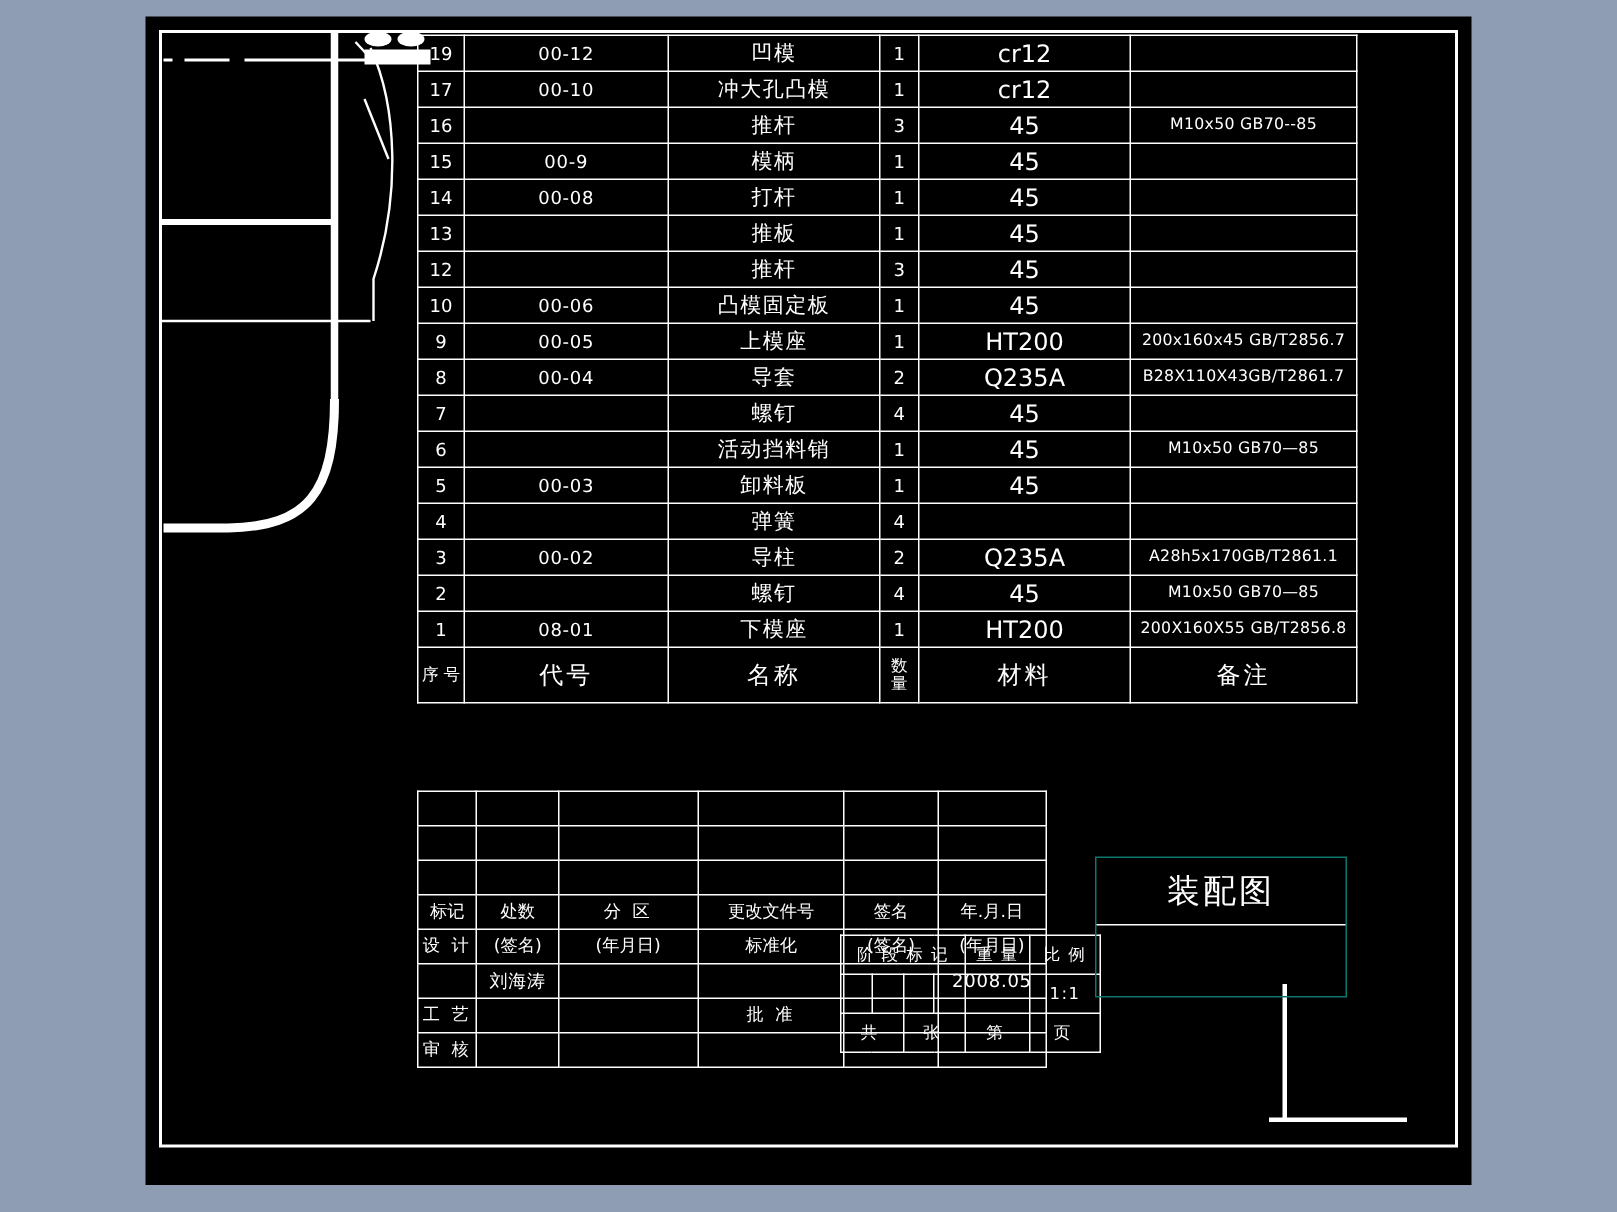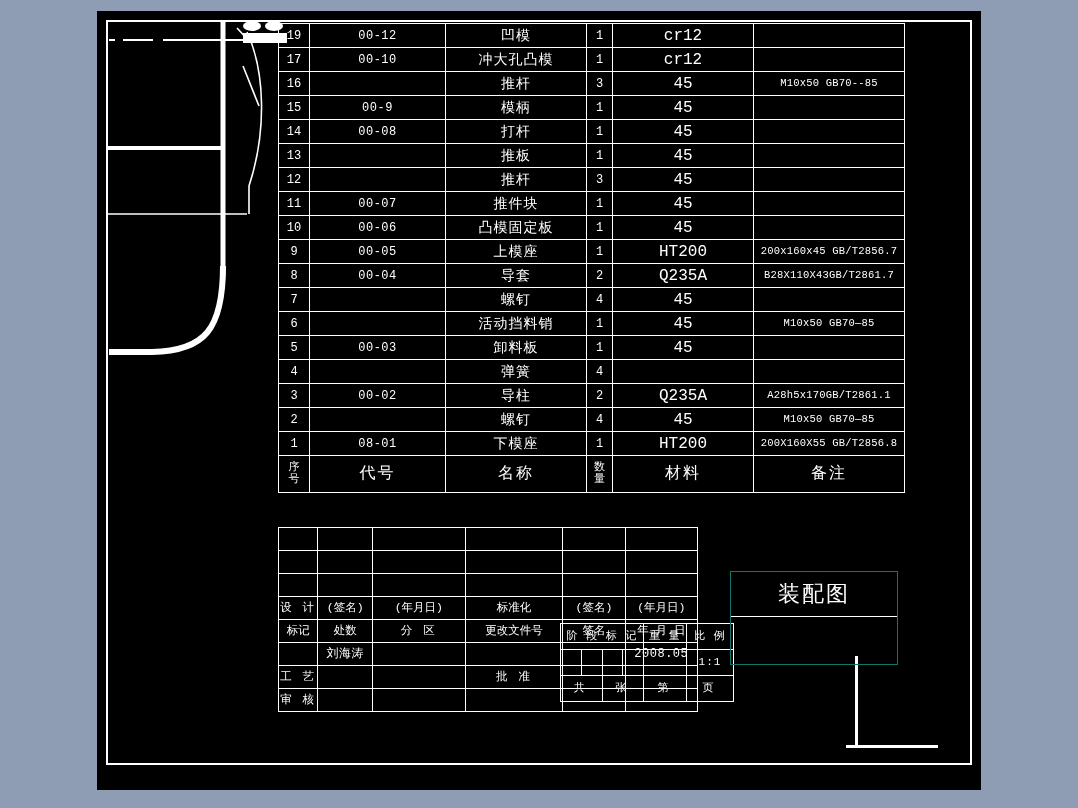--- a/index.html
+++ b/index.html
@@ -10,21 +10,20 @@
     height: 808px;
     overflow: hidden;
     font-family: "DejaVu Sans", "Liberation Sans", sans-serif;
   }
 
   #root {
     position: relative;
     width: 1078px;
     height: 808px;
     background: #8e9cb4;
-    font-family: Liberation Mono, monospace;
   }
 
   
   .canvas {
     position: absolute;
     left: 97px;
     top: 11px;
     width: 884px;
     height: 779px;
     background: #000000;
@@ -268,28 +267,20 @@
         </tr>
         <tr>
           <td class="c-no">12</td>
           <td class="c-code"></td>
           <td class="c-name">推杆</td>
           <td class="c-qty">3</td>
           <td class="c-mat">45</td>
           <td class="c-rem"></td>
         </tr>
         <tr>
-          <td class="c-no">11</td>
-          <td class="c-code">00-07</td>
-          <td class="c-name">推件块</td>
-          <td class="c-qty">1</td>
-          <td class="c-mat">45</td>
-          <td class="c-rem"></td>
-        </tr>
-        <tr>
           <td class="c-no">10</td>
           <td class="c-code">00-06</td>
           <td class="c-name">凸模固定板</td>
           <td class="c-qty">1</td>
           <td class="c-mat">45</td>
           <td class="c-rem"></td>
         </tr>
         <tr>
           <td class="c-no">9</td>
           <td class="c-code">00-05</td>
@@ -399,38 +390,38 @@
         <tr>
           <td class="w1"></td>
           <td class="w2"></td>
           <td class="w3"></td>
           <td class="w4"></td>
           <td class="w5"></td>
           <td class="w6"></td>
         </tr>
 
         <tr>
+          <td class="w1">标记</td>
+          <td class="w2">处数</td>
+          <td class="w3 sp">分 区</td>
+          <td class="w4">更改文件号</td>
+          <td class="w5">签名</td>
+          <td class="w6">年.月.日</td>
+        </tr>
+
+        <tr>
           <td class="w1 sp">设 计</td>
           <td class="w2">(签名)</td>
           <td class="w3">(年月日)</td>
           <td class="w4">标准化</td>
           <td class="w5">(签名)</td>
           <td class="w6">(年月日)</td>
         </tr>
 
         <tr>
-          <td class="w1">标记</td>
-          <td class="w2">处数</td>
-          <td class="w3 sp">分 区</td>
-          <td class="w4">更改文件号</td>
-          <td class="w5">签名</td>
-          <td class="w6">年.月.日</td>
-        </tr>
-
-        <tr>
           <td class="w1"></td>
           <td class="w2 nm">刘海涛</td>
           <td class="w3"></td>
           <td class="w4"></td>
           <td class="w5"></td>
           <td class="w6 nm">2008.05</td>
         </tr>
 
         <tr>
           <td class="w1 sp">工 艺</td>

